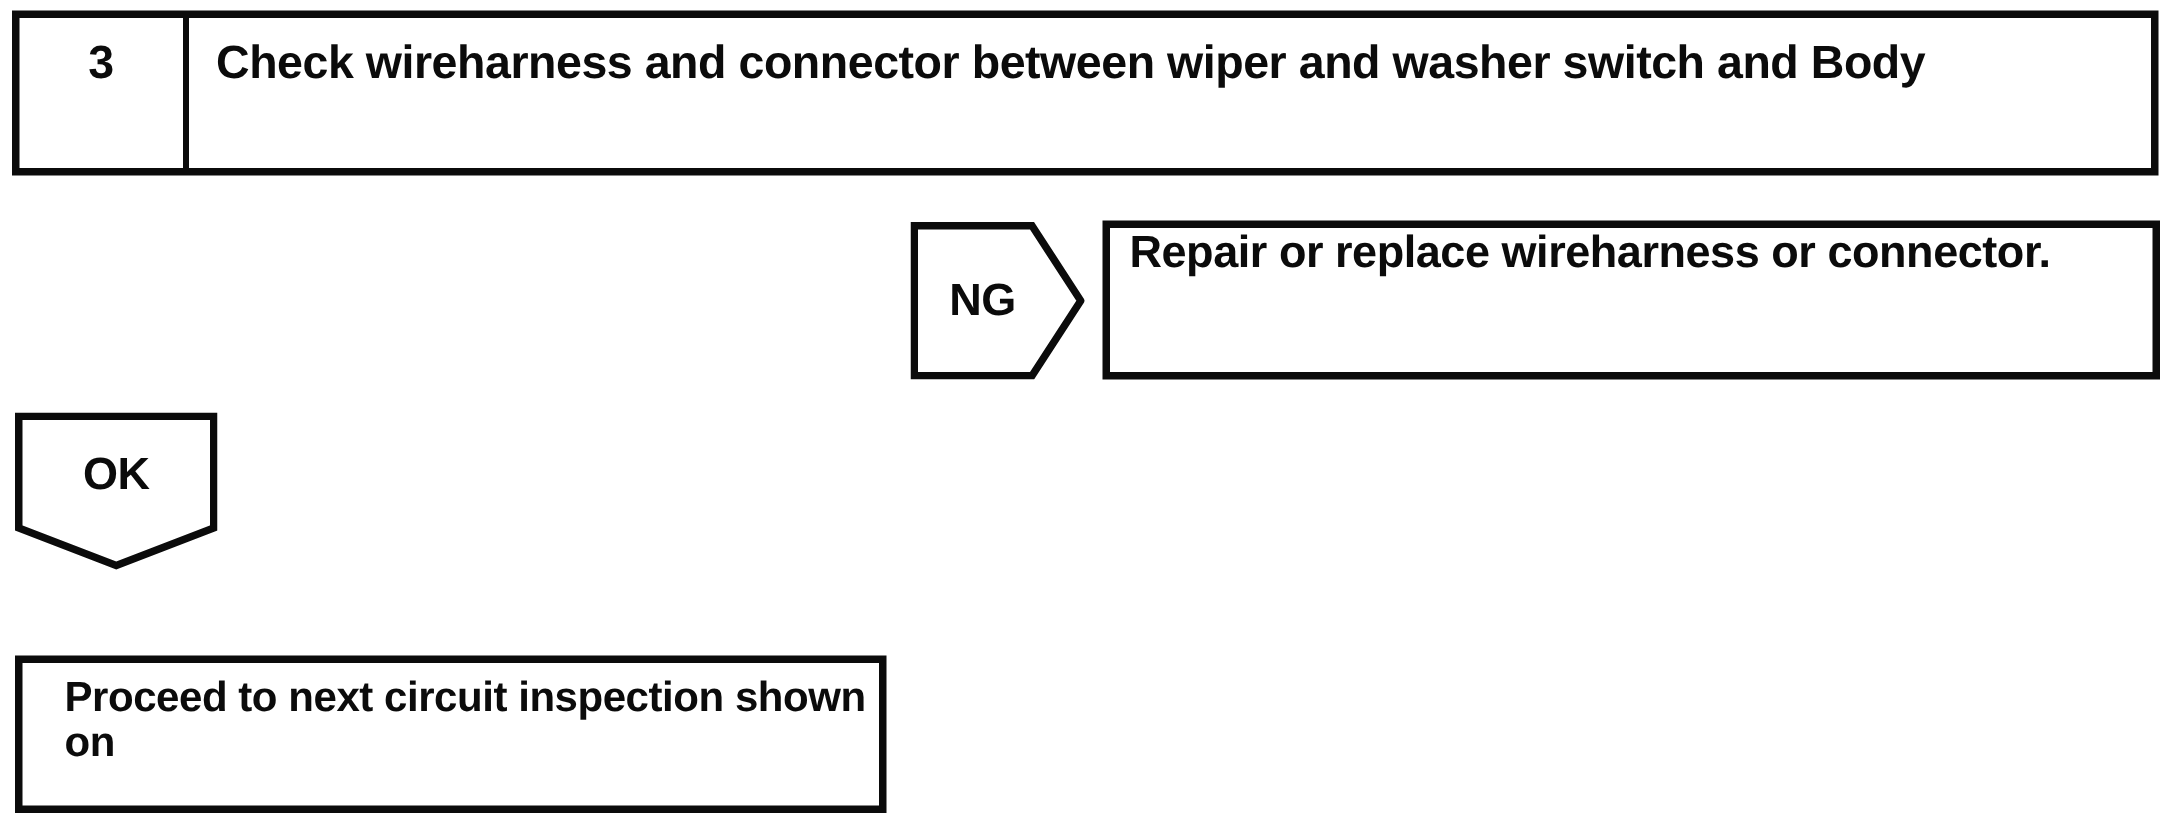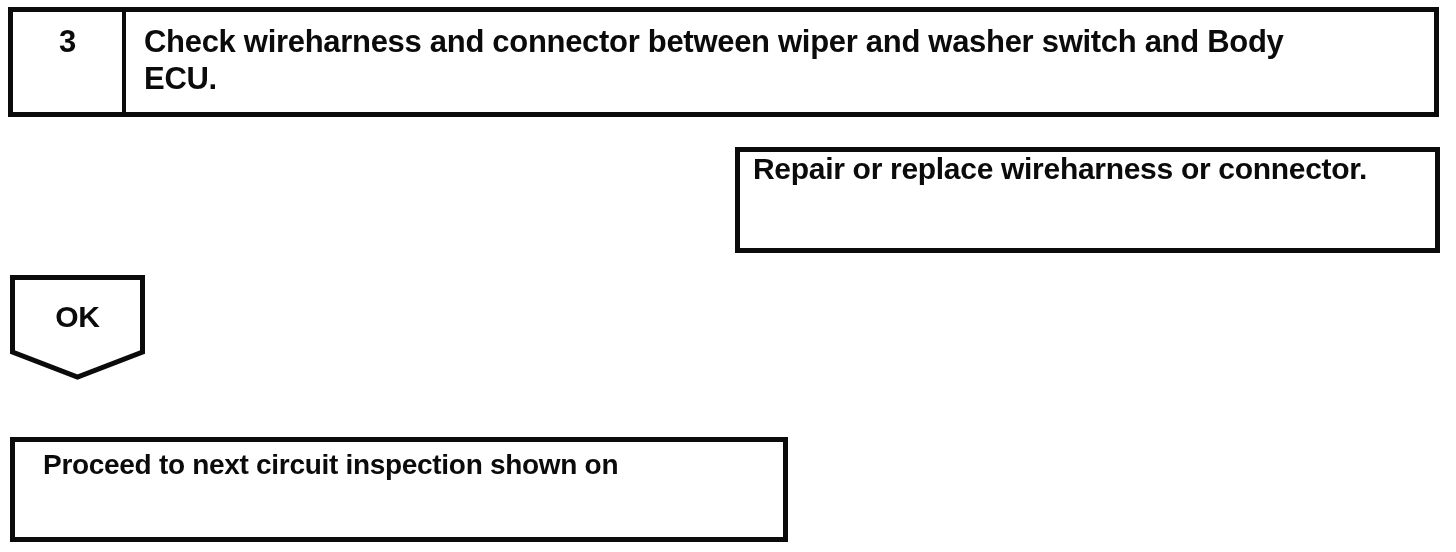--- a/index.html
+++ b/index.html
@@ -70,42 +70,47 @@
     display: flex;
     align-items: flex-start;
     padding: 0 8px 0 13px;
     font-size: 30px;
     letter-spacing: -0.3px;
   }
 
   
   .ok-action {
     left: 10px; top: 437px;
-    width: 778px; height: 105px;
+    width: 581px; height: 105px;
     padding: 8px 4px 0 28px;
     font-size: 28px;
     line-height: 30px;
     letter-spacing: -0.3px;
   }
 </style>
 </head>
 <body>
 
 <div class="canvas">
 
   <div class="box step-box">
     <div class="num-cell">
       <span>3</span>
     </div>
     <div class="step-text">
       <div>Check wireharness and connector between wiper and washer switch and Body</div>
-      <div>ECU.</div>
     </div>
   </div>
 
+  <div class="shape ng-shape">
+    <svg viewBox="0 0 116 105">
+      <polygon points="2.5,2.5 81,2.5 113.5,52.5 81,102.5 2.5,102.5" fill="#ffffff" stroke="#0b0b0b" stroke-width="5" stroke-linejoin="miter"></polygon>
+    </svg>
+    <span class="shape-label">NG</span>
+  </div>
 
   <div class="box ng-action">
     <span>Repair or replace wireharness or connector.</span>
   </div>
 
   <div class="shape ok-shape">
     <svg viewBox="0 0 135 105">
       <polygon points="2.5,2.5 132.5,2.5 132.5,77 67.5,102 2.5,77" fill="#ffffff" stroke="#0b0b0b" stroke-width="5" stroke-linejoin="miter"></polygon>
     </svg>
     <span class="shape-label">OK</span>

